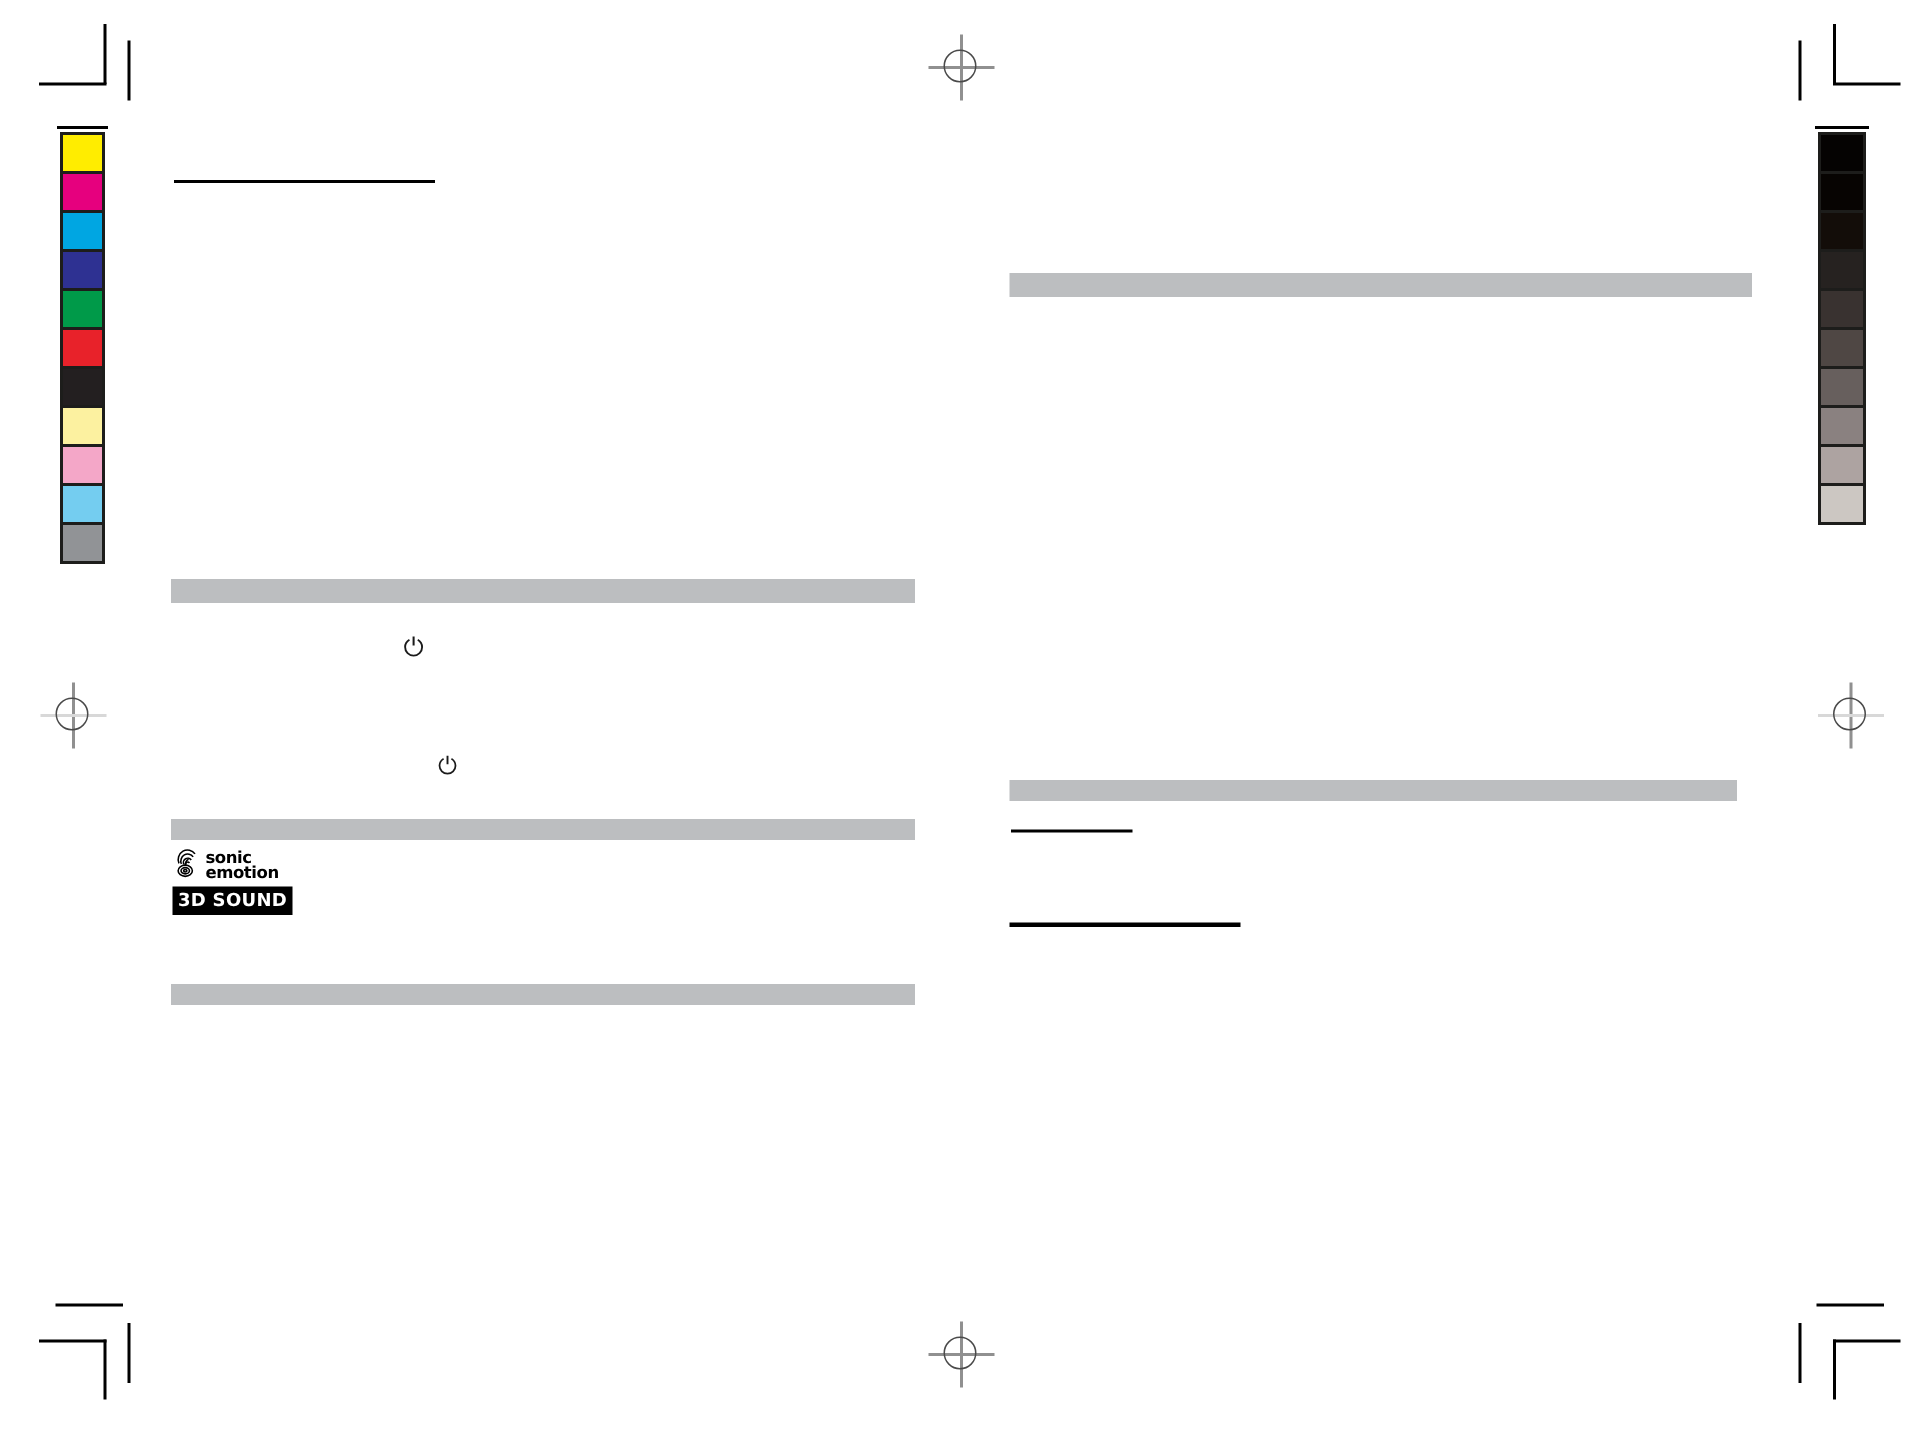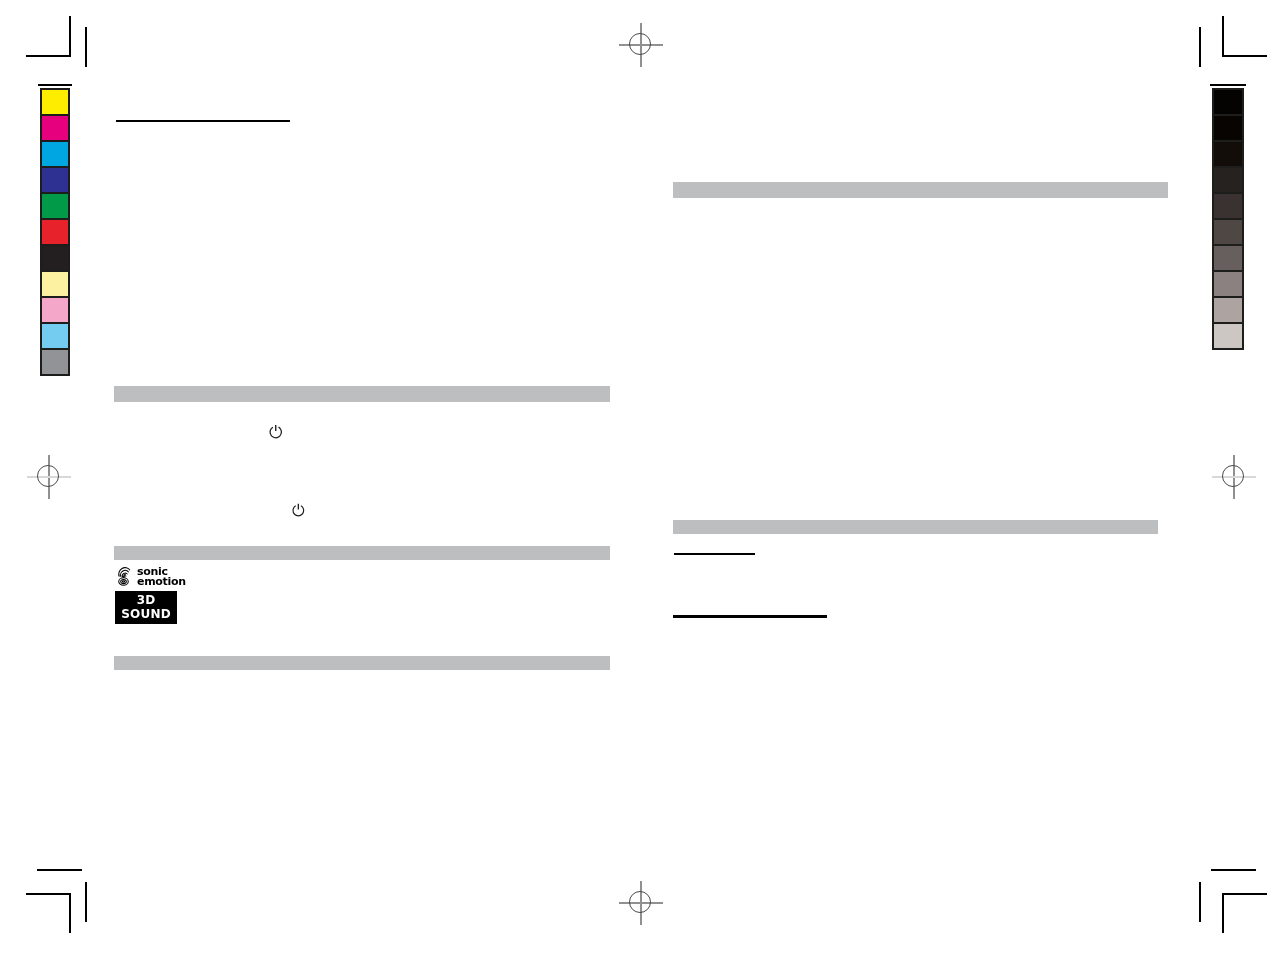--- a/index.html
+++ b/index.html
@@ -98,21 +98,20 @@
     user-select: none;
   }
 
   
   .logo {
     position: absolute;
     width: 68px;
   }
   .logo-top {
     display: flex;
-    align-items: center;
     height: 24px;
   }
   .logo-swirl {
     width: 21px;
     height: 23px;
     flex: 0 0 21px;
   }
   .logo-words {
     margin-left: 1px;
     display: flex;
@@ -130,21 +129,21 @@
   .logo-bottom {
     margin-top: 2px;
     background: #000000;
     color: #ffffff;
     font-family: "DejaVu Sans", sans-serif;
     font-weight: bold;
     font-size: 12px;
     letter-spacing: 0.2px;
     text-align: center;
     padding: 2px 3px 3px 3px;
-    width: 62px;
+    width: 80px;
     box-sizing: border-box;
   }
 </style>
 </head>
 <body>
 
 <div id="page">
 
   <div class="mark mark-h" style="left:26px; top:55px; width:45px;"></div>
   <div class="mark mark-v" style="left:69px; top:16px; width:2px; height:40px;"></div>

